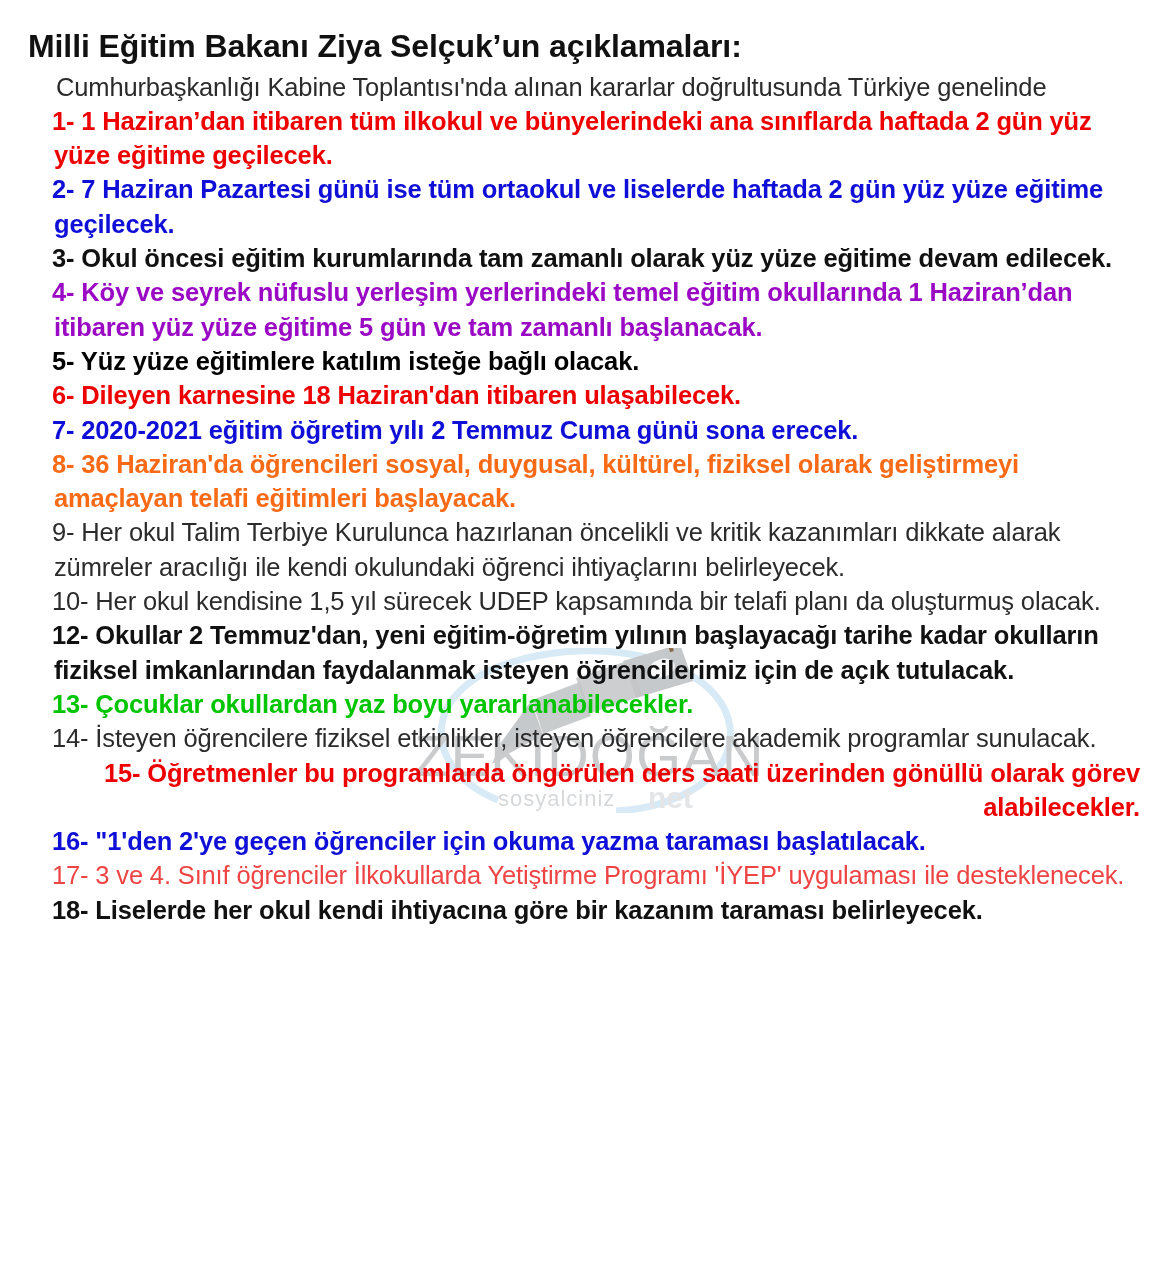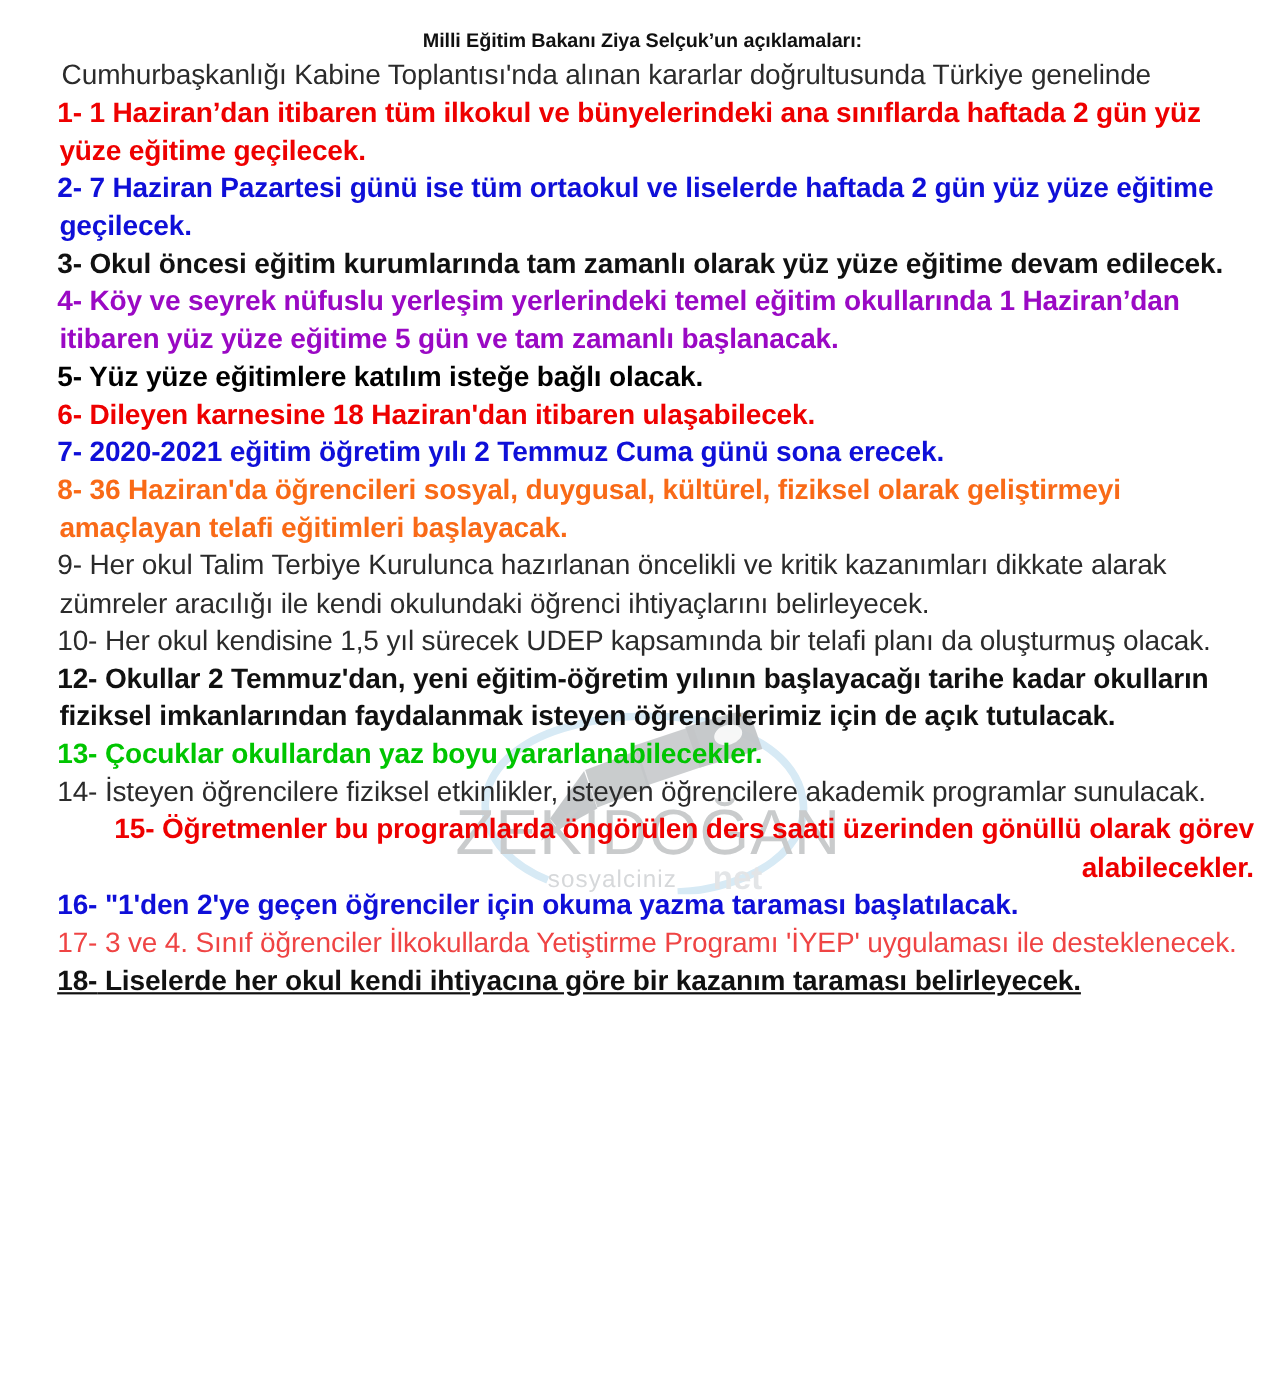--- a/index.html
+++ b/index.html
@@ -50,22 +50,22 @@
   }
 
   
   #content {
     position: relative;
     z-index: 2;
     padding: 26px 28px 0 28px;
   }
 
   .doc-title {
-    text-align: center;
-    font-size: 18px;
+    text-align: left;
+    font-size: 32px;
     font-weight: 700;
     color: #111111;
     line-height: 1.30;
     margin: 0 0 2px 0;
     letter-spacing: -0.1px;
   }
 
   .para {
     font-size: 25.5px;
     line-height: 1.345;
@@ -125,16 +125,16 @@
       <p class="para bold" style="color: rgb(15, 15, 216);"><span>7-</span><span> 2020-2021 eğitim öğretim yılı 2 Temmuz Cuma günü sona erecek.</span></p>
       <p class="para bold" style="color: rgb(249, 106, 23);"><span>8-</span><span> 36 Haziran'da öğrencileri sosyal, duygusal, kültürel, fiziksel olarak geliştirmeyi amaçlayan telafi eğitimleri başlayacak.</span></p>
       <p class="para normal" style="color: rgb(43, 43, 43);"><span>9-</span><span> Her okul Talim Terbiye Kurulunca hazırlanan öncelikli ve kritik kazanımları dikkate alarak zümreler aracılığı ile kendi okulundaki öğrenci ihtiyaçlarını belirleyecek.</span></p>
       <p class="para normal" style="color: rgb(43, 43, 43);"><span>10-</span><span> Her okul kendisine 1,5 yıl sürecek UDEP kapsamında bir telafi planı da oluşturmuş olacak.</span></p>
       <p class="para bold" style="color: rgb(17, 17, 17);"><span>12-</span><span> Okullar 2 Temmuz'dan, yeni eğitim-öğretim yılının başlayacağı tarihe kadar okulların fiziksel imkanlarından faydalanmak isteyen öğrencilerimiz için de açık tutulacak.</span></p>
       <p class="para bold" style="color: rgb(0, 197, 0);"><span>13-</span><span> Çocuklar okullardan yaz boyu yararlanabilecekler.</span></p>
       <p class="para normal" style="color: rgb(43, 43, 43);"><span>14-</span><span> İsteyen öğrencilere fiziksel etkinlikler, isteyen öğrencilere akademik programlar sunulacak.</span></p>
       <p class="para bold" style="color: rgb(238, 0, 0); text-align: right;"><span>15-</span><span> Öğretmenler bu programlarda öngörülen ders saati üzerinden gönüllü olarak görev alabilecekler.</span></p>
       <p class="para bold" style="color: rgb(15, 15, 216);"><span>16-</span><span> "1'den 2'ye geçen öğrenciler için okuma yazma taraması başlatılacak.</span></p>
       <p class="para normal" style="color: #ef4444;"><span>17-</span><span> 3 ve 4. Sınıf öğrenciler İlkokullarda Yetiştirme Programı 'İYEP' uygulaması ile desteklenecek.</span></p>
-      <p class="para bold" style="color: rgb(17, 17, 17); text-decoration: underline;"><span>18-</span><span> Liselerde her okul kendi ihtiyacına göre bir kazanım taraması belirleyecek.</span></p>
+      <p class="para bold" style="color: rgb(17, 17, 17);"><span>18-</span><span> Liselerde her okul kendi ihtiyacına göre bir kazanım taraması belirleyecek.</span></p>
     </div>
 
 </div>
 
 </body></html>

